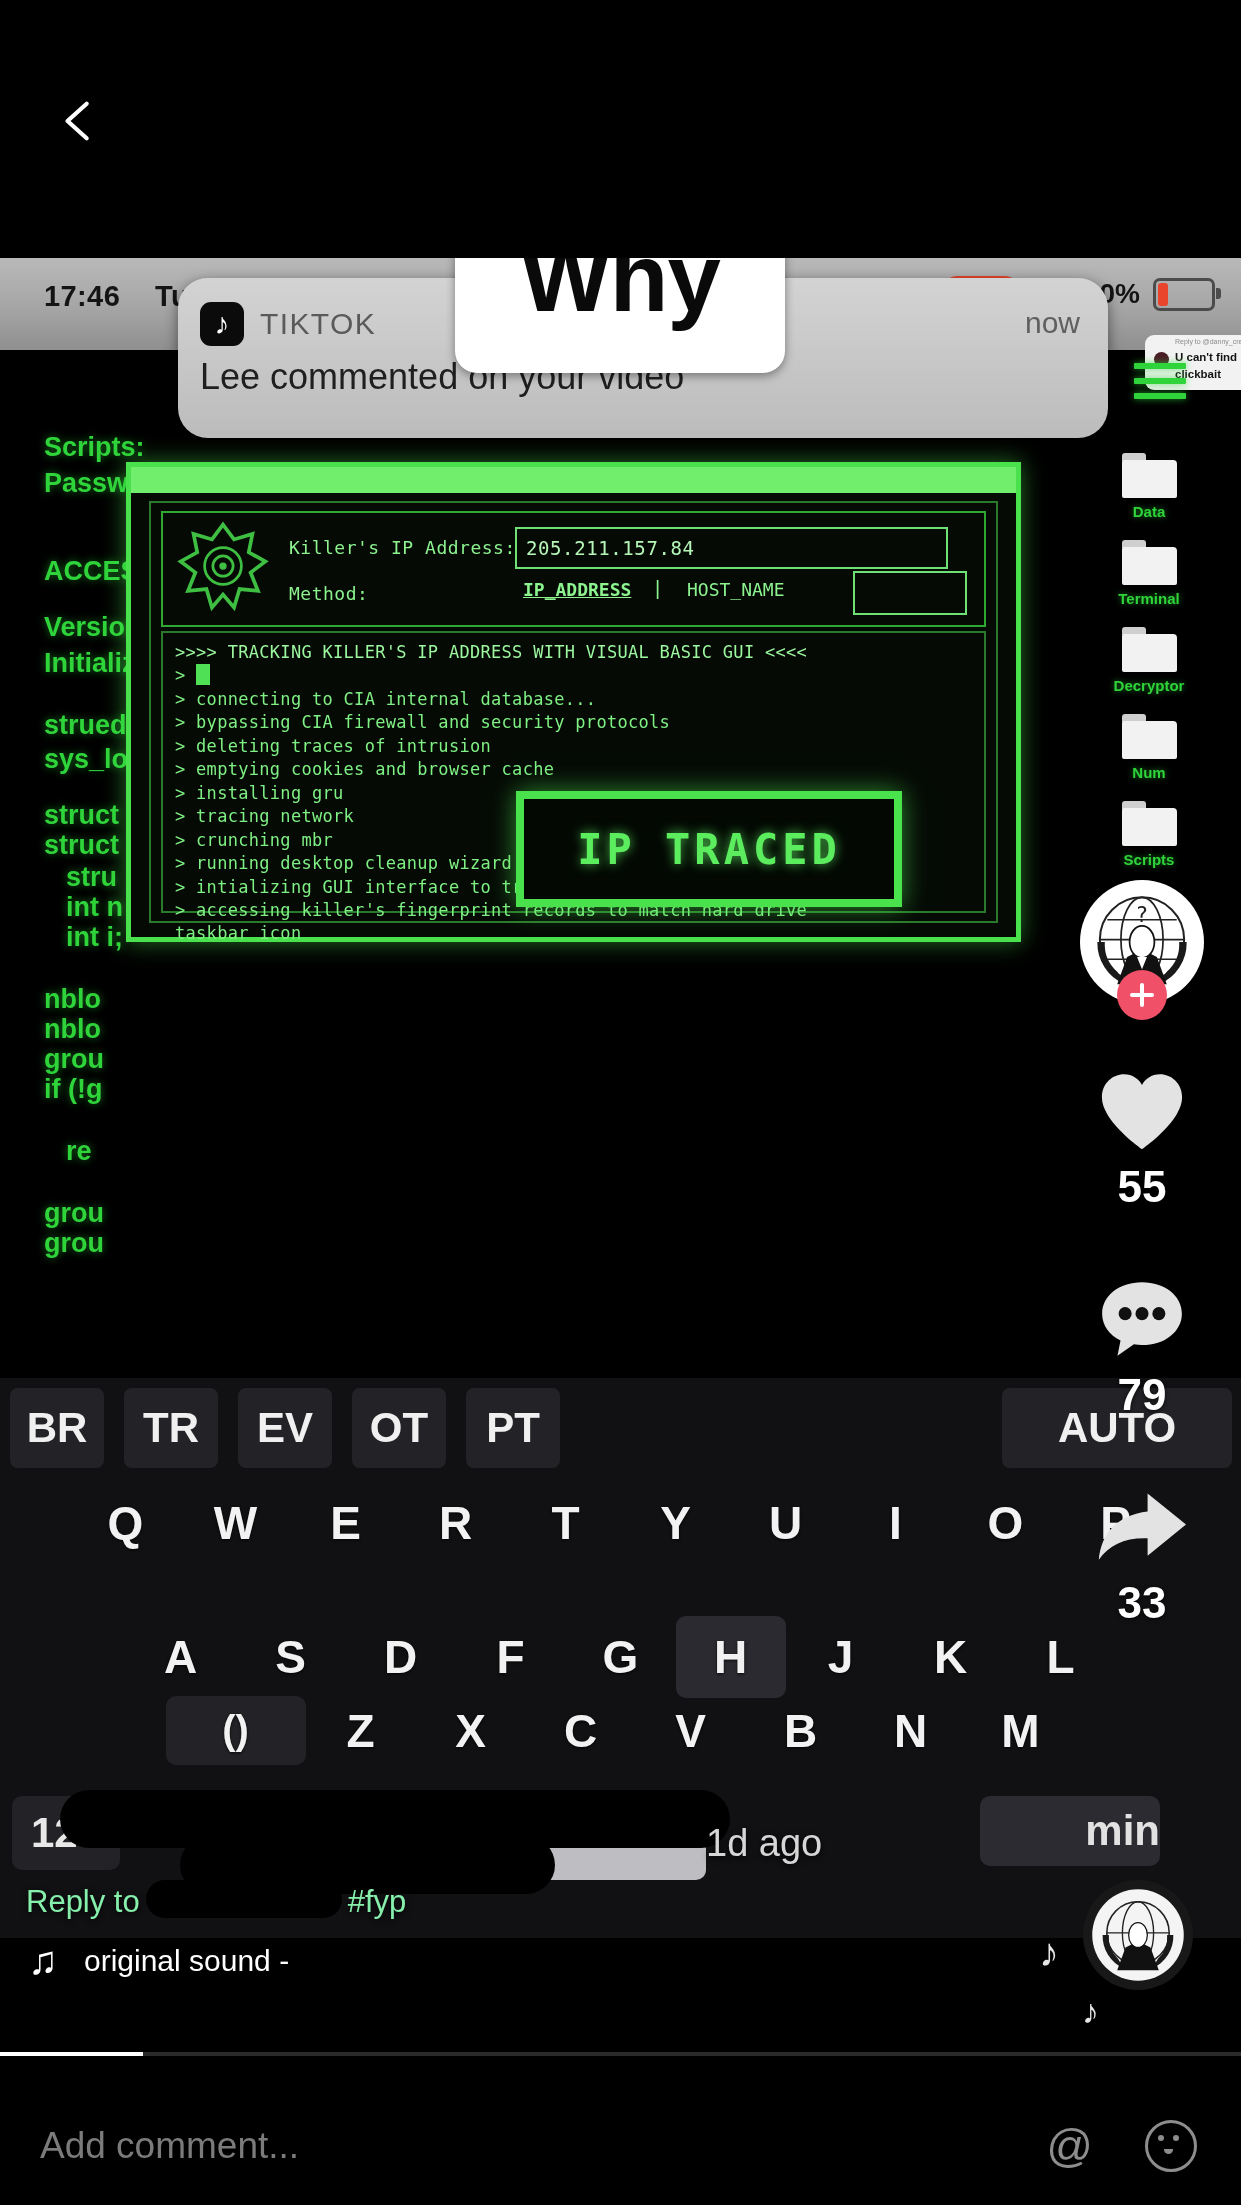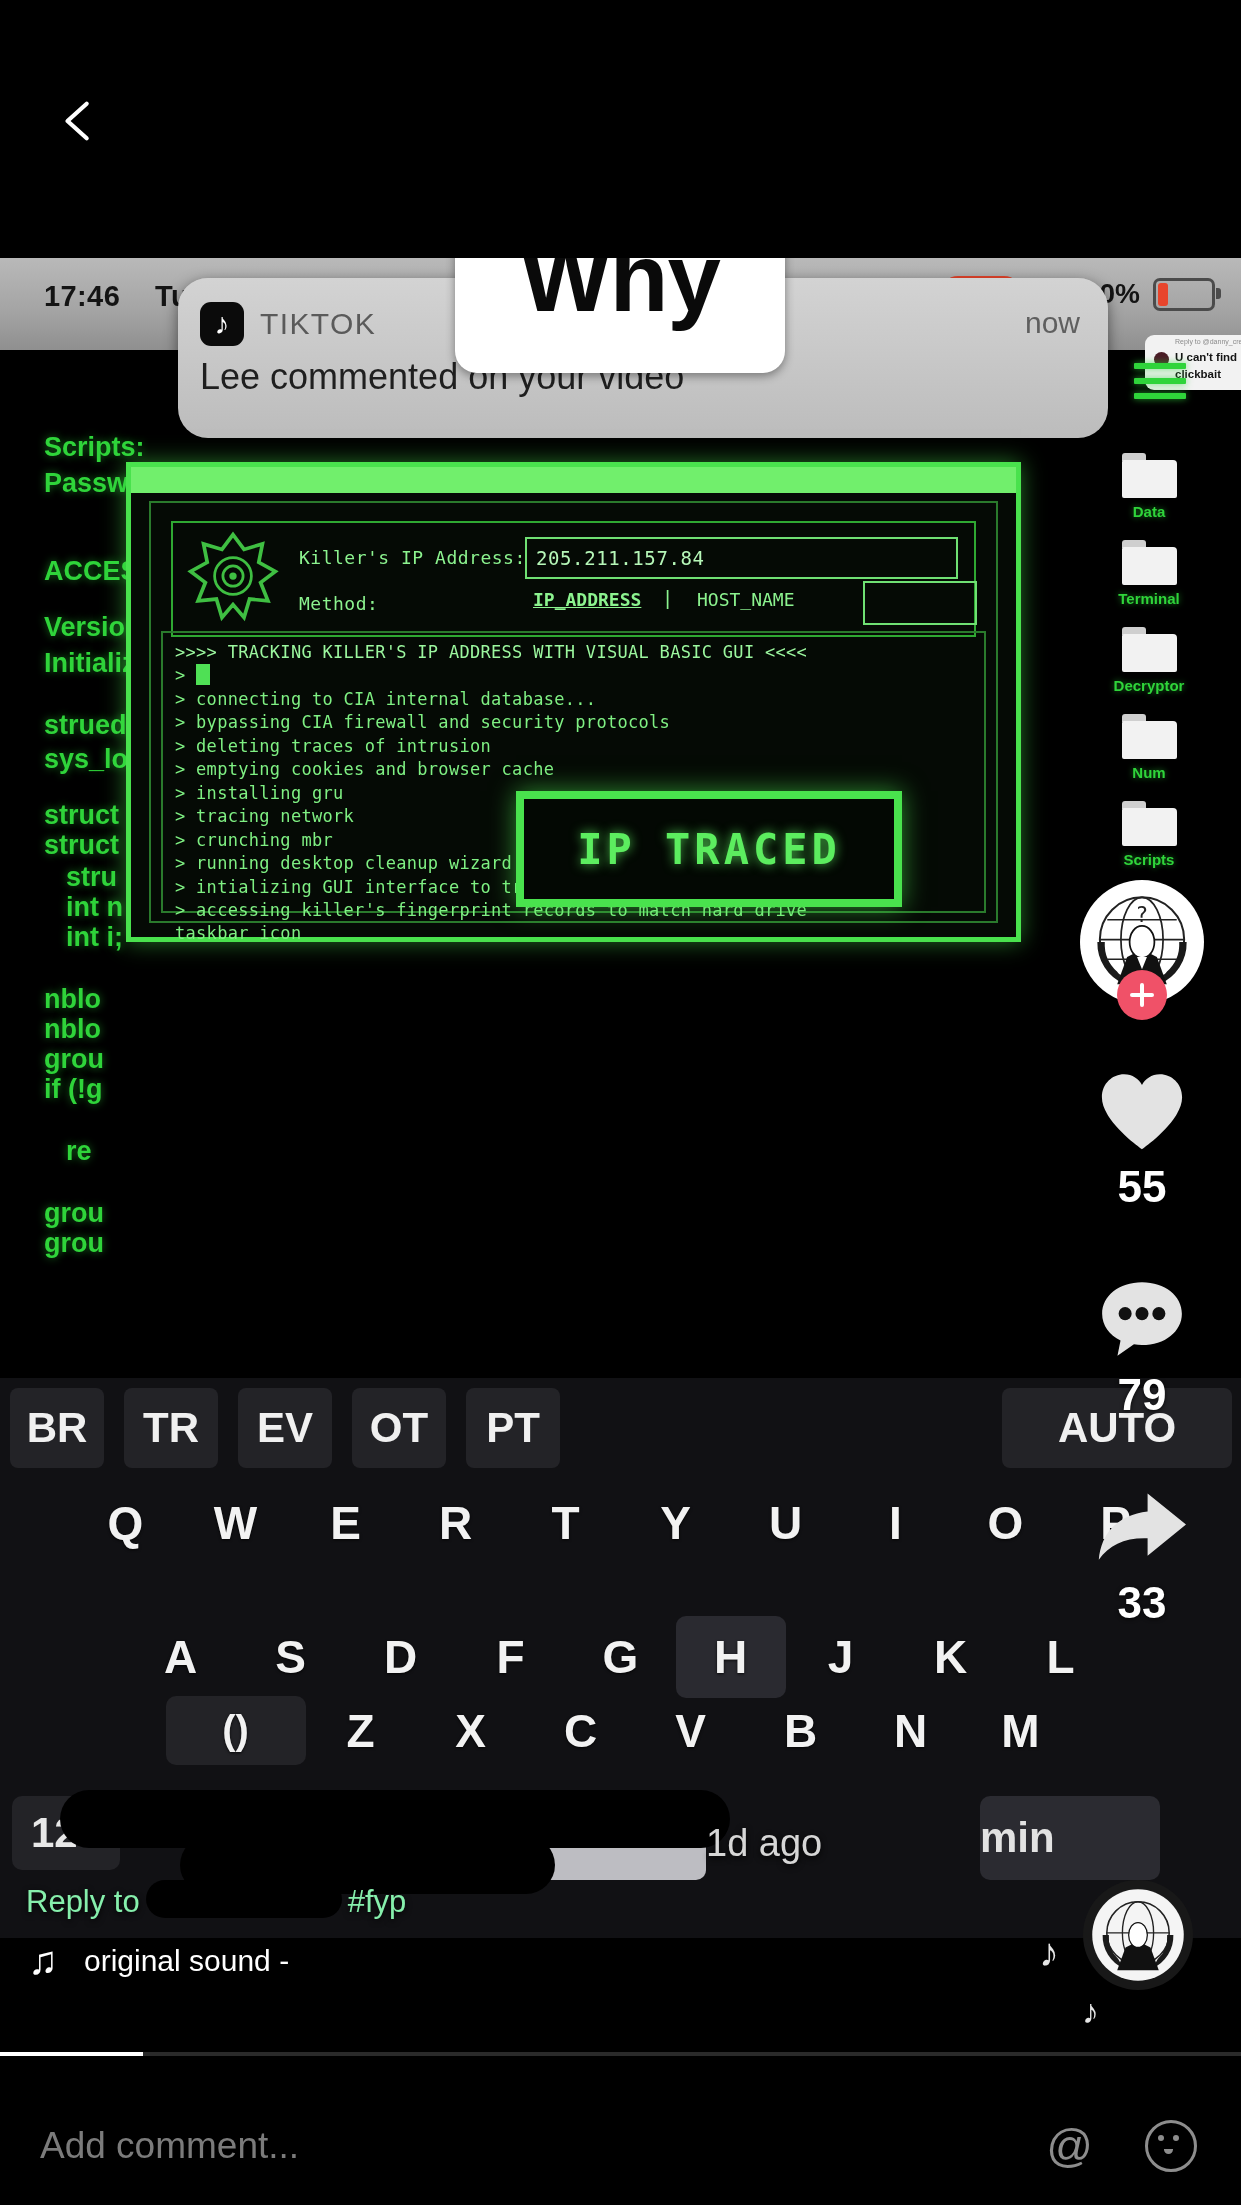--- a/index.html
+++ b/index.html
@@ -82,21 +82,21 @@
   .folder .glyph .body{position:absolute;left:0;top:7px;width:55px;height:38px;
         background:#f2f2f2;border-radius:2px 4px 2px 2px;}
   .folder .lbl{font-size:15px;color:#2fd43a;font-weight:bold;margin-top:5px;
         text-shadow:0 0 6px rgba(47,212,58,.6);}
 
   
   .tracer{position:absolute;left:126px;top:204px;width:885px;height:470px;
         background:#050a05;border:5px solid #49e24d;box-shadow:0 0 22px rgba(73,226,77,.5);}
   .tracer-title{height:26px;background:#71ef6c;}
   .tracer-inner{position:absolute;left:18px;top:34px;right:18px;bottom:14px;
-        border:2px solid #2a7a2c;padding:10px;}
+        border:2px solid #2a7a2c;padding:0;}
   .ip-panel{position:relative;height:112px;border:2px solid #2fa832;margin:8px 10px 0 10px;}
   .ip-logo{position:absolute;left:14px;top:8px;width:92px;height:92px;}
   .ip-row{position:absolute;font-family:"DejaVu Sans Mono",monospace;
         font-size:18px;color:#8cf38f;letter-spacing:.5px;}
   .ip-lab1{left:126px;top:24px;}
   .ip-lab2{left:126px;top:70px;}
   .ip-input{position:absolute;left:352px;top:14px;width:420px;height:38px;
         border:2px solid #6fe073;color:#b6f7b8;font-family:"DejaVu Sans Mono",monospace;
         font-size:19px;display:flex;align-items:center;padding-left:9px;letter-spacing:.6px;}
   .m-opt1{position:absolute;left:360px;top:66px;font-family:"DejaVu Sans Mono",monospace;
@@ -142,22 +142,22 @@
         text-shadow:0 1px 3px rgba(0,0,0,.8);}
   .key.hl{background:#2a2a30;border-radius:10px;padding:14px 0;}
   .paren{width:140px;background:#232327;border-radius:10px;padding:12px 0;font-size:40px;}
   .num123{position:absolute;left:12px;top:418px;width:108px;height:74px;background:#232327;
         border-radius:10px;display:flex;align-items:center;justify-content:center;
         font-size:42px;font-weight:bold;color:#e8e8e8;}
   .semi{position:absolute;left:160px;top:420px;font-size:44px;color:#e8e8e8;font-weight:bold;}
   .spacebar{position:absolute;left:238px;top:418px;width:468px;height:84px;
         background:#bdbdc2;border-radius:10px;display:flex;align-items:center;justify-content:center;}
   .spacebar span{font-size:42px;color:#4b4b50;font-weight:bold;}
-  .minkey{position:absolute;left:980px;top:418px;width:180px;height:84px;background:#2b2b31;
-        border-radius:10px;display:flex;align-items:center;justify-content:flex-start;}
+  .minkey{position:absolute;left:980px;top:418px;width:180px;height:70px;background:#2b2b31;
+        border-radius:10px;display:flex;align-items:center;justify-content:flex-end;}
   .minkey span{font-size:42px;color:#e2e2e2;font-weight:bold;}
 
   
   .scrib{position:absolute;background:#000;border-radius:40px;z-index:34;}
 
   
   .caption{position:absolute;left:26px;top:1880px;z-index:36;font-size:31px;color:#86efac;
         text-shadow:0 2px 6px rgba(0,0,0,.9);}
   .caption .redact{display:inline-block;width:196px;height:38px;background:#000;
         border-radius:20px;vertical-align:-6px;margin:0 6px;}

